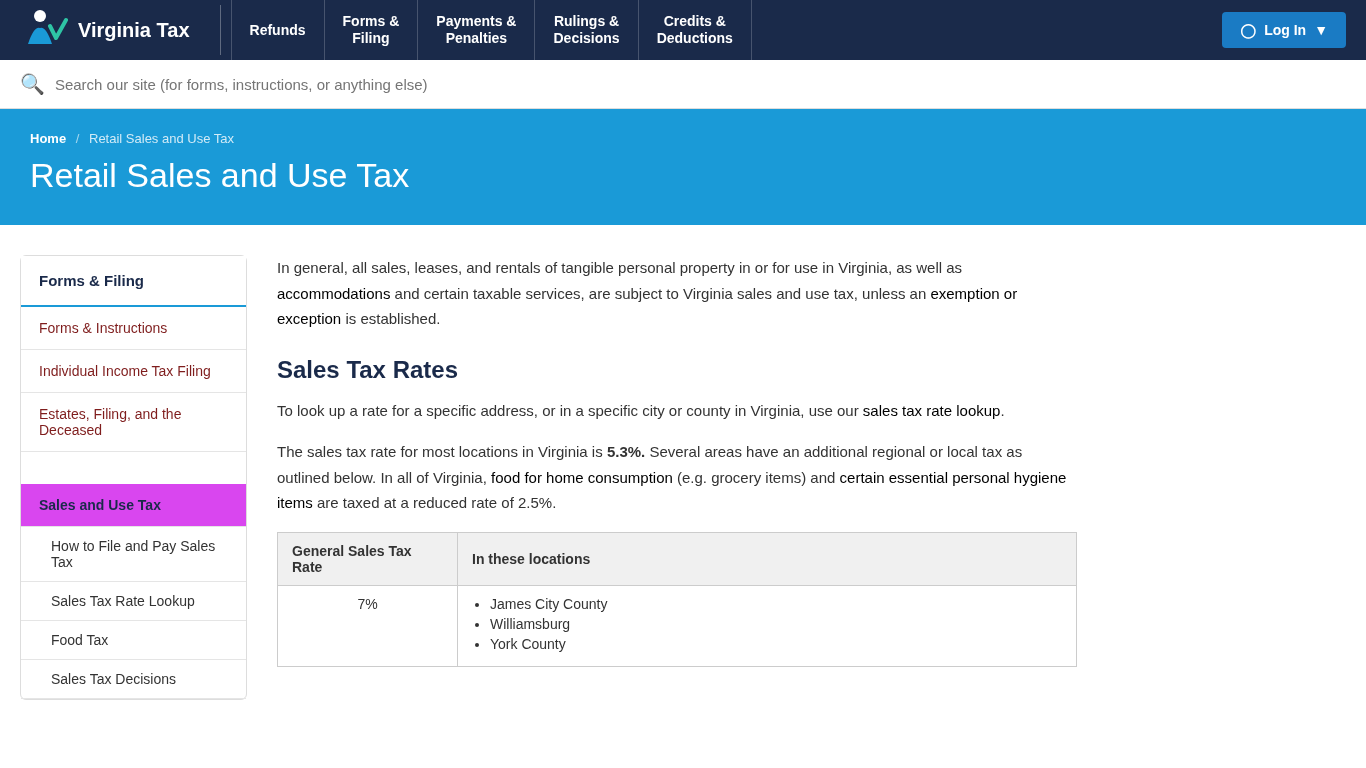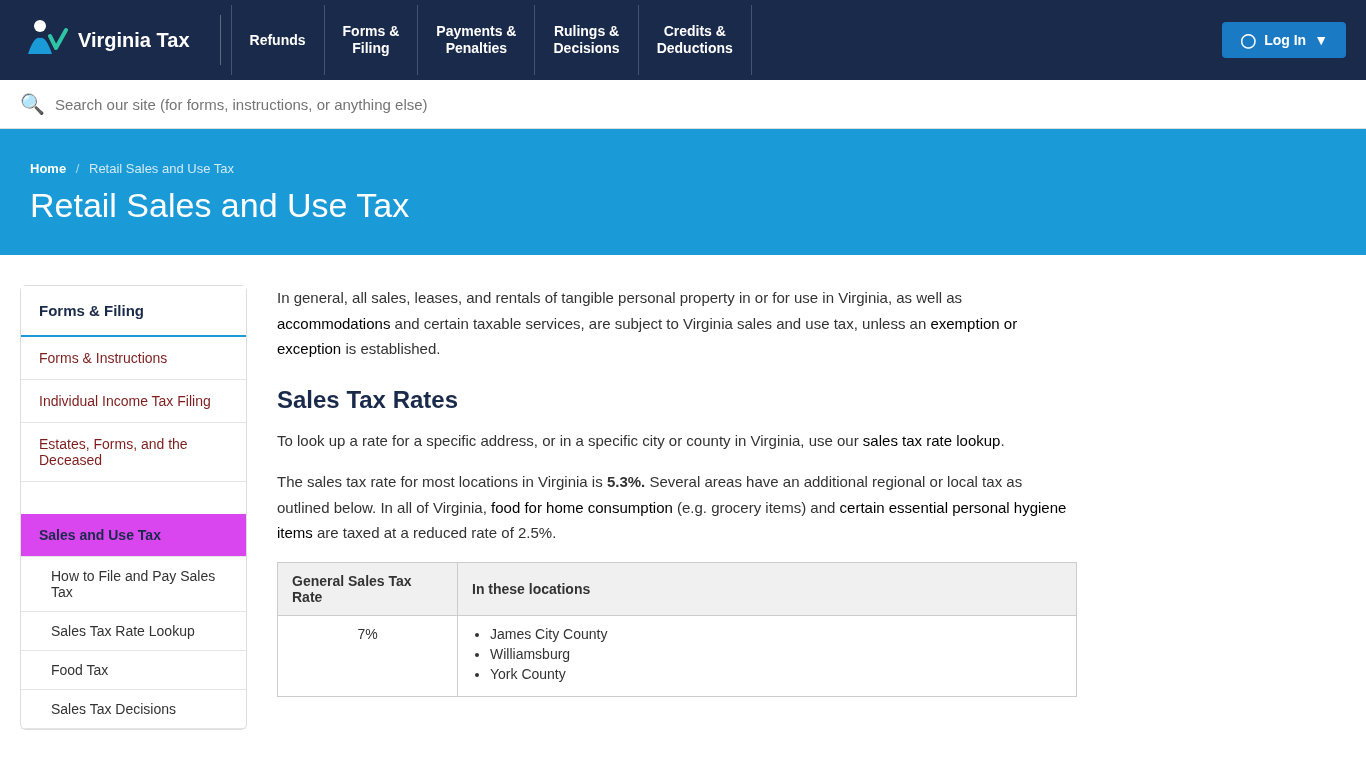--- a/index.html
+++ b/index.html
@@ -4,21 +4,21 @@
   <style>
     * { box-sizing: border-box; margin: 0; padding: 0; }
     body { font-family: Arial, sans-serif; font-size: 15px; color: #333; background: #fff; }
 
     
     .top-nav {
       background: #1a2a4a;
       display: flex;
       align-items: center;
       padding: 0 20px;
-      height: 80px;
+      height: 60px;
     }
     .logo-area {
       display: flex;
       align-items: center;
       gap: 10px;
       margin-right: 20px;
       text-decoration: none;
     }
     .logo-icon {
       width: 48px;
@@ -90,21 +90,21 @@
       background: transparent;
     }
     .search-icon-wrap {
       color: #1a7bc4;
       font-size: 20px;
     }
 
     
     .page-header {
       background: #1a9ad7;
-      padding: 32px 30px 30px;
+      padding: 22px 30px 30px;
     }
     .breadcrumb {
       font-size: 13px;
       margin-bottom: 10px;
     }
     .breadcrumb a {
       color: #fff;
       text-decoration: none;
       font-weight: 600;
     }
@@ -274,21 +274,21 @@
   <aside class="sidebar">
     <div class="sidebar-header">Forms &amp; Filing</div>
 
     <a class="sidebar-item" href="#">
       <span>Forms &amp; Instructions</span>
     </a>
     <a class="sidebar-item" href="#">
       <span>Individual Income Tax Filing</span>
     </a>
     <a class="sidebar-item" href="#">
-      <span>Estates, Forms, and the Deceased</span>
+      <span>Estates, Filing, and the Deceased</span>
     </a>
     <a class="sidebar-item active" href="#">
       <span>Sales and Use Tax</span>
     </a>
     <a class="sidebar-sub-item" href="#">
       <span>How to File and Pay Sales Tax</span>
     </a>
     <a class="sidebar-sub-item" href="#">
       <span>Sales Tax Rate Lookup</span>
     </a>

